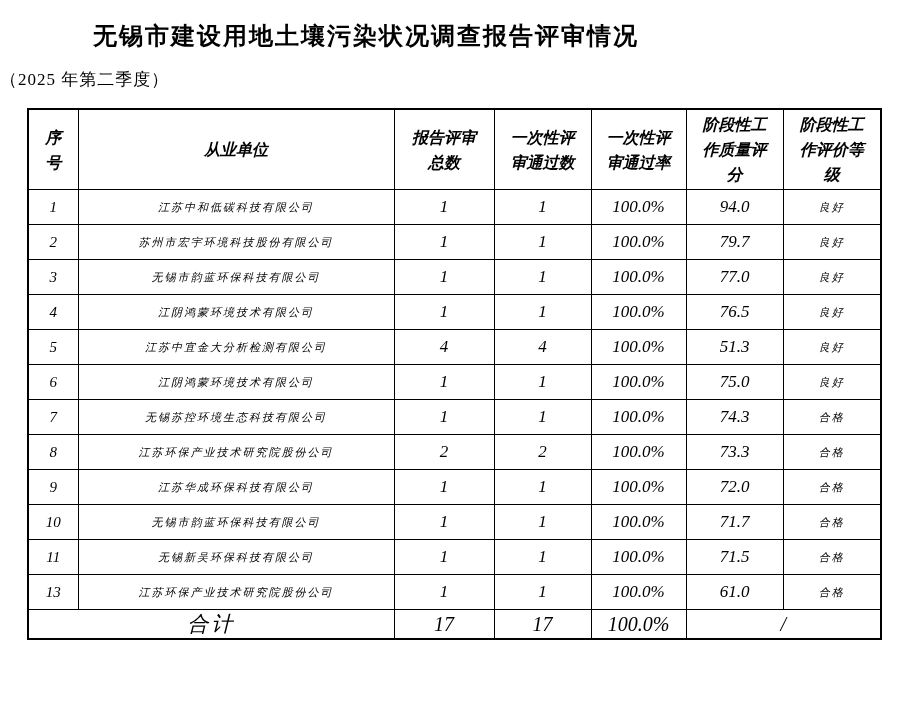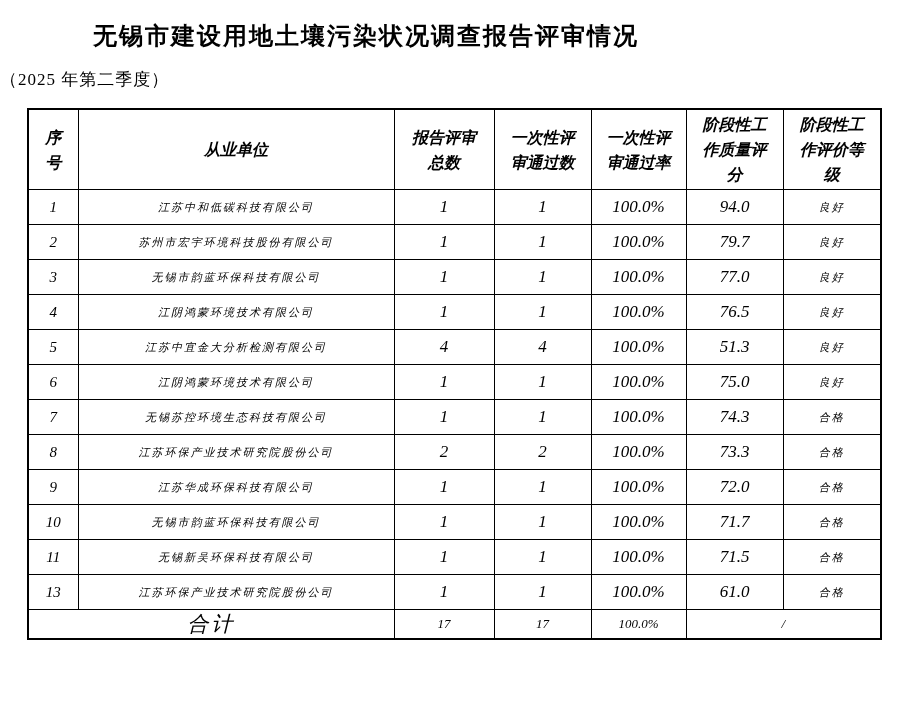--- a/index.html
+++ b/index.html
@@ -78,21 +78,21 @@
   td.cjk {
     font-size: 11px;
     letter-spacing: 2px;
     font-family: "Liberation Serif", serif;
   }
   tfoot td { height: 28px; }
   tfoot td.label {
     font-size: 21px;
     letter-spacing: 3px;
   }
-  tfoot td.num { font-size: 13px; }
+  tfoot td.num { font-size: 20px; }
 </style>
 </head>
 <body>
 
 <div class="page">
 
   <h1 class="doc-title">无锡市建设用地土壤污染状况调查报告评审情况</h1>
 
   <div class="doc-subtitle">（2025 年第二季度）</div>
 

